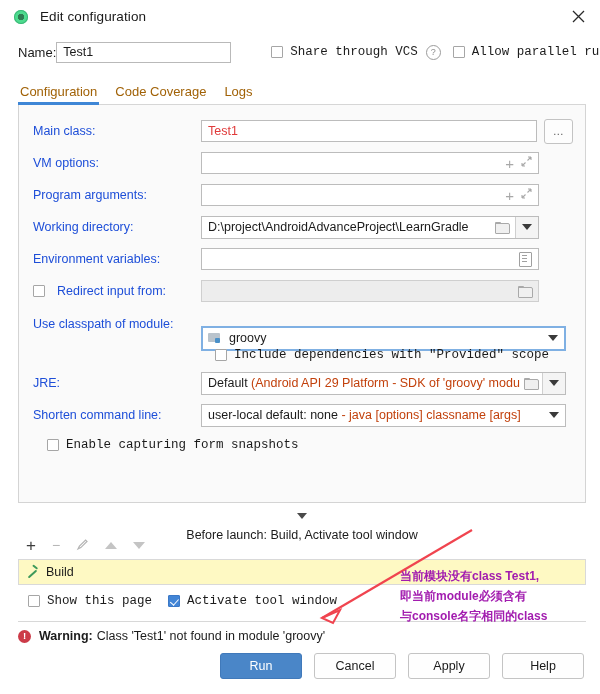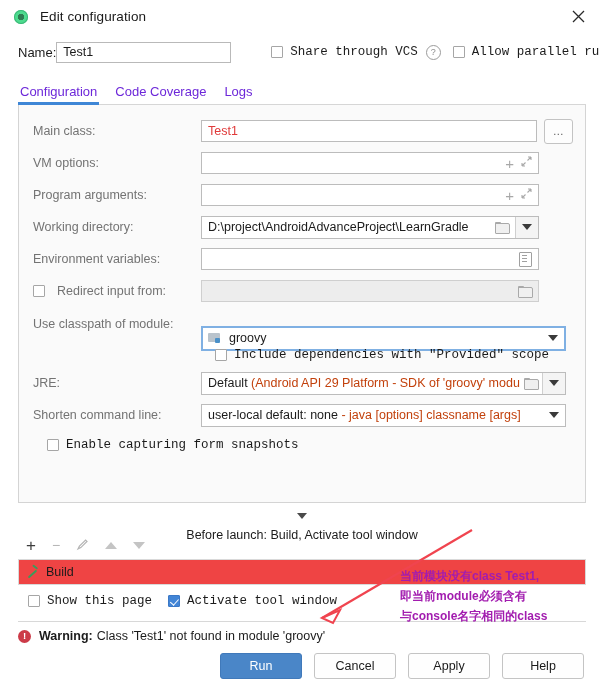--- a/index.html
+++ b/index.html
@@ -127,21 +127,21 @@
     padding: 0 0 0 18px;
     margin-top: 11px;
     height: 26px;
     position: relative;
   }
   .tab {
     font-size: 13px;
     padding: 0 8px 5px 2px;
     margin-right: 8px;
     cursor: pointer;
-    color: #6d28d9;
+    color: #a16207;
     position: relative;
     text-align: right;
   }
   .tab.active::after {
     content: "";
     position: absolute;
     left: 0; right: 6px; bottom: -1px;
     height: 3px;
     background: #3e86d6;
   }
@@ -166,21 +166,21 @@
     display: flex;
     align-items: center;
     height: 28px;
     padding: 0 12px 0 14px;
     margin-bottom: 4px;
   }
   .flabel {
     width: 168px;
     font-size: 12.5px;
     flex: 0 0 auto;
-    color: #737373;
+    color: #1d4ed8;
   }
   .flabel.withchk {
     display: flex;
     align-items: center;
     gap: 12px;
   }
   .fctl {
     flex: 1 1 auto;
     display: flex;
     align-items: center;
@@ -373,21 +373,21 @@
   .tb-ico { color:#b4b4b4; font-size: 14px; cursor: pointer; line-height:1; }
   .tb-ico.plus { color:#3c3c3c; font-size: 17px; font-weight: 400;}
   .tri-up {
     width:0;height:0;border-left:6px solid transparent;border-right:6px solid transparent;border-bottom:7px solid #c4c4c4;
   }
   .tri-dn {
     width:0;height:0;border-left:6px solid transparent;border-right:6px solid transparent;border-top:7px solid #c4c4c4;
   }
   .bl-list {
     border: 1px solid #d9d9d9;
-    background: #ef4444;
+    background: #fef9c3;
     height: 24px;
     display: flex;
     align-items: center;
     padding-left: 7px;
     gap: 7px;
     font-size: 12.5px;
   }
   .hammer {
     width: 13px; height: 13px;
     position: relative;

